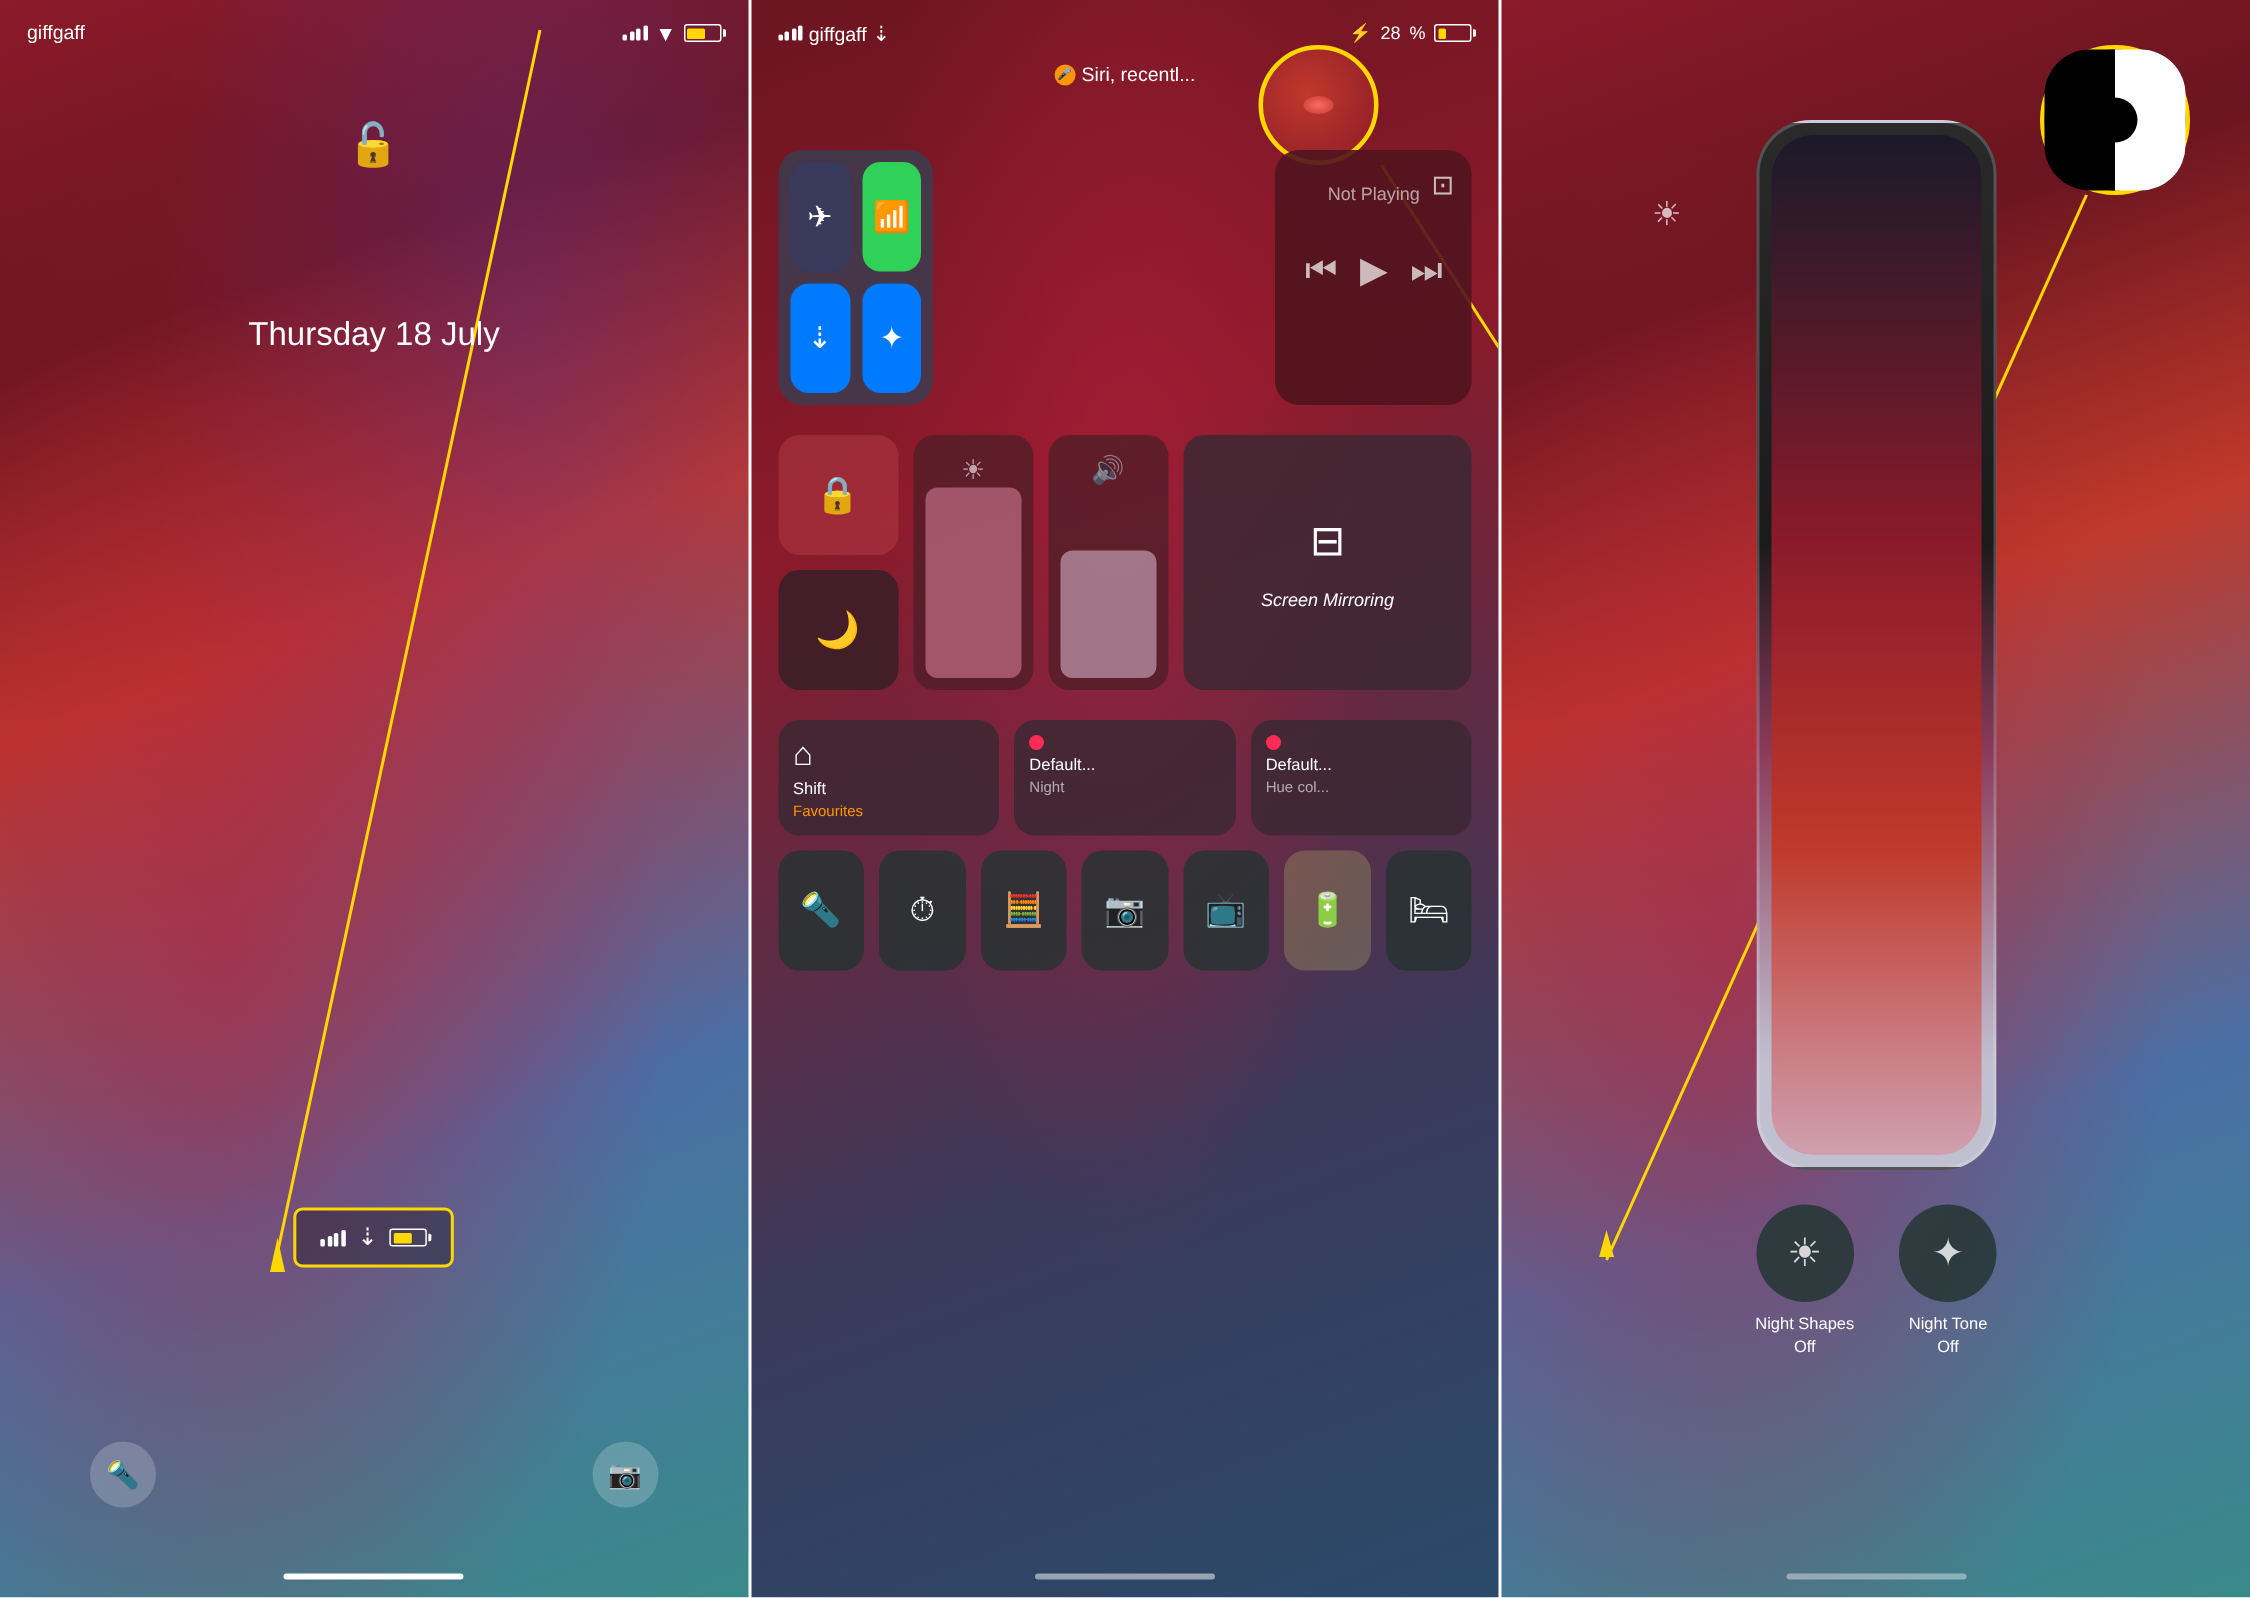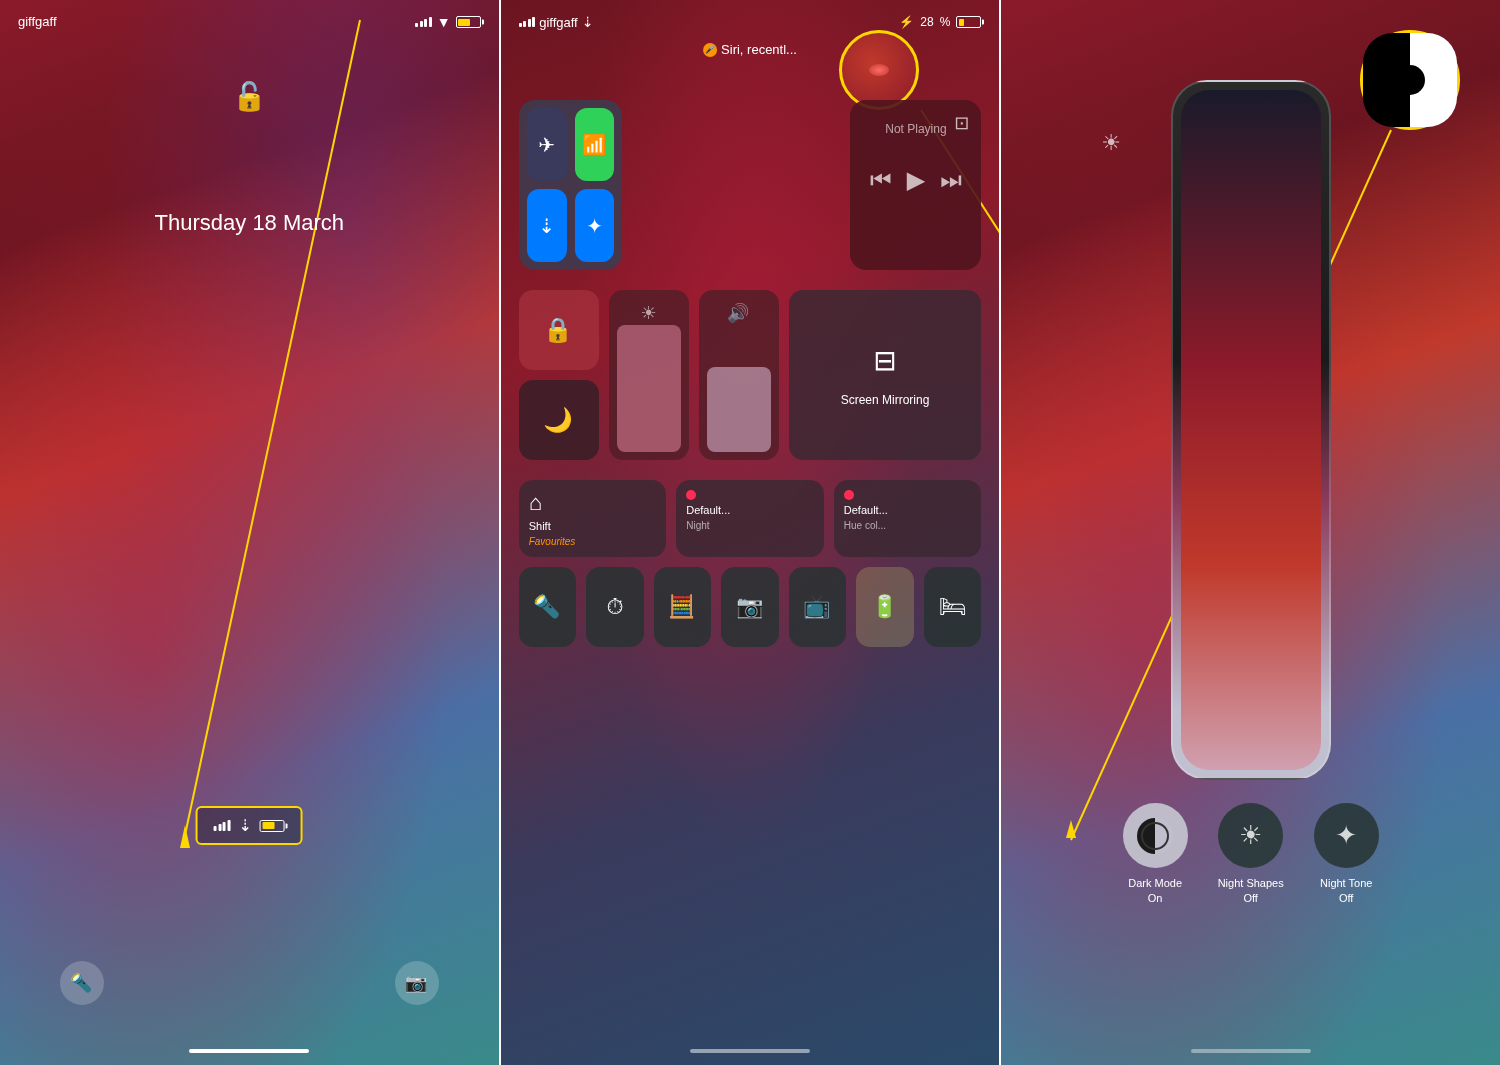--- a/index.html
+++ b/index.html
@@ -407,21 +407,21 @@
     </div>
     <span class="wifi-icon-small">▼</span>
     <div class="battery-icon">
       <div class="battery-fill" style="background:#ffd700;width:60%"></div>
     </div>
   </div>
 
   <div class="lock-icon-area">🔓</div>
 
 
-  <div class="lock-date">Thursday 18 March</div>
+  <div class="lock-date">Thursday 18 July</div>
 
   <div class="status-highlight-box">
     <div class="sig">
       <span style="height:5px"></span>
       <span style="height:7px"></span>
       <span style="height:9px"></span>
       <span style="height:11px"></span>
     </div>
     <span style="color:white;font-size:16px;">⇣</span>
     <div class="battery-icon">
@@ -528,31 +528,31 @@
       </div>
 
       <div class="slider-track" style="height:170px;">
         <div class="slider-fill" style="height:50%;background:rgba(180,140,160,0.8);"></div>
         <span class="slider-icon" style="bottom:auto;top:12px;font-size:18px;">🔊</span>
       </div>
 
       <div style="flex:1;">
         <div class="screen-mirroring-btn" style="height:170px;flex-direction:column;justify-content:center;">
           <span style="font-size:28px;">⊟</span>
-          <span style="font-size:12px;text-align:center;margin-top:8px;">Screen Mirroring</span>
+          <span style="font-size:12px;text-align:center;margin-top:8px;font-style:italic;">Screen Mirroring</span>
         </div>
       </div>
     </div>
 
     <div class="shortcuts-row">
 
       <div class="shortcut-btn" style="width:110px;">
         <span style="font-size:22px;">⌂</span>
         <span class="shortcut-title">Shift</span>
-        <span class="shortcut-sub" style="color:#ff9500;font-style:italic;">Favourites</span>
+        <span class="shortcut-sub" style="color:#ff9500;">Favourites</span>
       </div>
 
       <div class="shortcut-btn">
         <div class="shortcut-dot"></div>
         <span class="shortcut-title">Default...</span>
         <span class="shortcut-sub">Night</span>
       </div>
 
       <div class="shortcut-btn">
         <div class="shortcut-dot"></div>
@@ -612,34 +612,20 @@
     <line x1="390" y1="130" x2="70" y2="840" stroke="#ffd700" stroke-width="2"></line>
     <polygon points="65,838 70,820 75,838" fill="#ffd700"></polygon>
   </svg>
 
   <div class="phone-mockup">
     <div class="phone-screen"></div>
   </div>
 
   <div class="display-controls">
 
-    <div class="display-ctrl-item">
-      <div class="display-ctrl-circle dark-mode">
-
-        <div style="position:relative;width:36px;height:36px;border-radius:50%;overflow:hidden;">
-          <div style="position:absolute;left:0;top:0;width:50%;height:100%;background:#1a1a1a;"></div>
-          <div style="position:absolute;right:0;top:0;width:50%;height:100%;background:rgba(200,200,220,0.3);"></div>
-          <div style="position:absolute;inset:4px;border-radius:50%;border:2px solid #333;"></div>
-        </div>
-      </div>
-      <div class="display-ctrl-label">
-        <div>Dark Mode</div>
-        <div>On</div>
-      </div>
-    </div>
 
     <div class="display-ctrl-item">
       <div class="display-ctrl-circle night-shift">
         <span style="font-size:26px;">☀</span>
       </div>
       <div class="display-ctrl-label">
         <div>Night Shapes</div>
         <div>Off</div>
       </div>
     </div>

